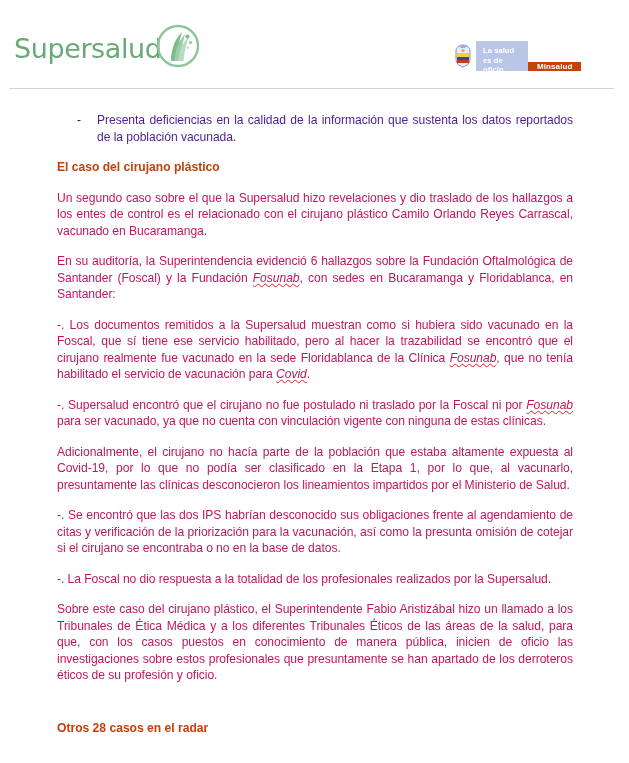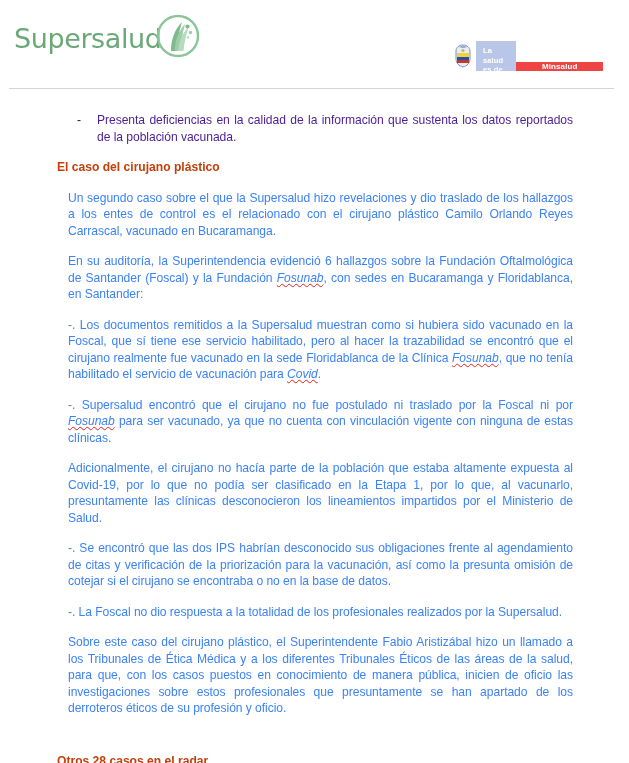--- a/index.html
+++ b/index.html
@@ -19,21 +19,21 @@
   
   .doc-header {
     position: relative;
     height: 92px;
     width: 629px;
   }
 
   .brand-logo {
     position: absolute;
     left: 14px;
-    top: 17px;
+    top: 27px;
     display: flex;
     align-items: center;
   }
   .brand-wordmark {
     font-family: "DejaVu Sans", sans-serif;
     font-size: 27px;
     font-weight: 400;
     letter-spacing: -0.4px;
     color: #6aa877;
   }
@@ -61,33 +61,33 @@
     align-items: center;
     justify-content: center;
   }
   .gov-tagline {
     background: #b9c6e8;
     color: #ffffff;
     font-size: 7.5px;
     line-height: 9.5px;
     font-weight: bold;
     padding: 5px 8px 0 7px;
-    width: 40px;
+    width: 52px;
     box-sizing: border-box;
     letter-spacing: 0.1px;
   }
   .gov-minsalud {
-    background: #ef4444;
+    background: #c2410c;
     color: #ffffff;
     font-size: 8px;
     font-weight: bold;
     display: flex;
     align-items: center;
     justify-content: center;
-    padding: 0 26px;
+    padding: 0 9px;
     letter-spacing: 0.1px;
     margin-top: 21px;
   }
 
   .header-rule {
     position: absolute;
     left: 9px;
     top: 88px;
     width: 605px;
     height: 1px;
@@ -99,22 +99,22 @@
     position: absolute;
     left: 57px;
     top: 112px;
     width: 516px;
   }
 
   .para {
     font-size: 12.1px;
     line-height: 16.5px;
     text-align: justify;
-    margin: 0 0 14px 11px;
-    color: #3b82f6;
+    margin: 0 0 14px 0;
+    color: #be185d;
     letter-spacing: -0.05px;
   }
   .para.last-para { margin-bottom: 0; }
 
   .bullet-row {
     display: flex;
     margin: 0 0 14px 0;
     padding-left: 20px;
   }
   .bullet-dash {

